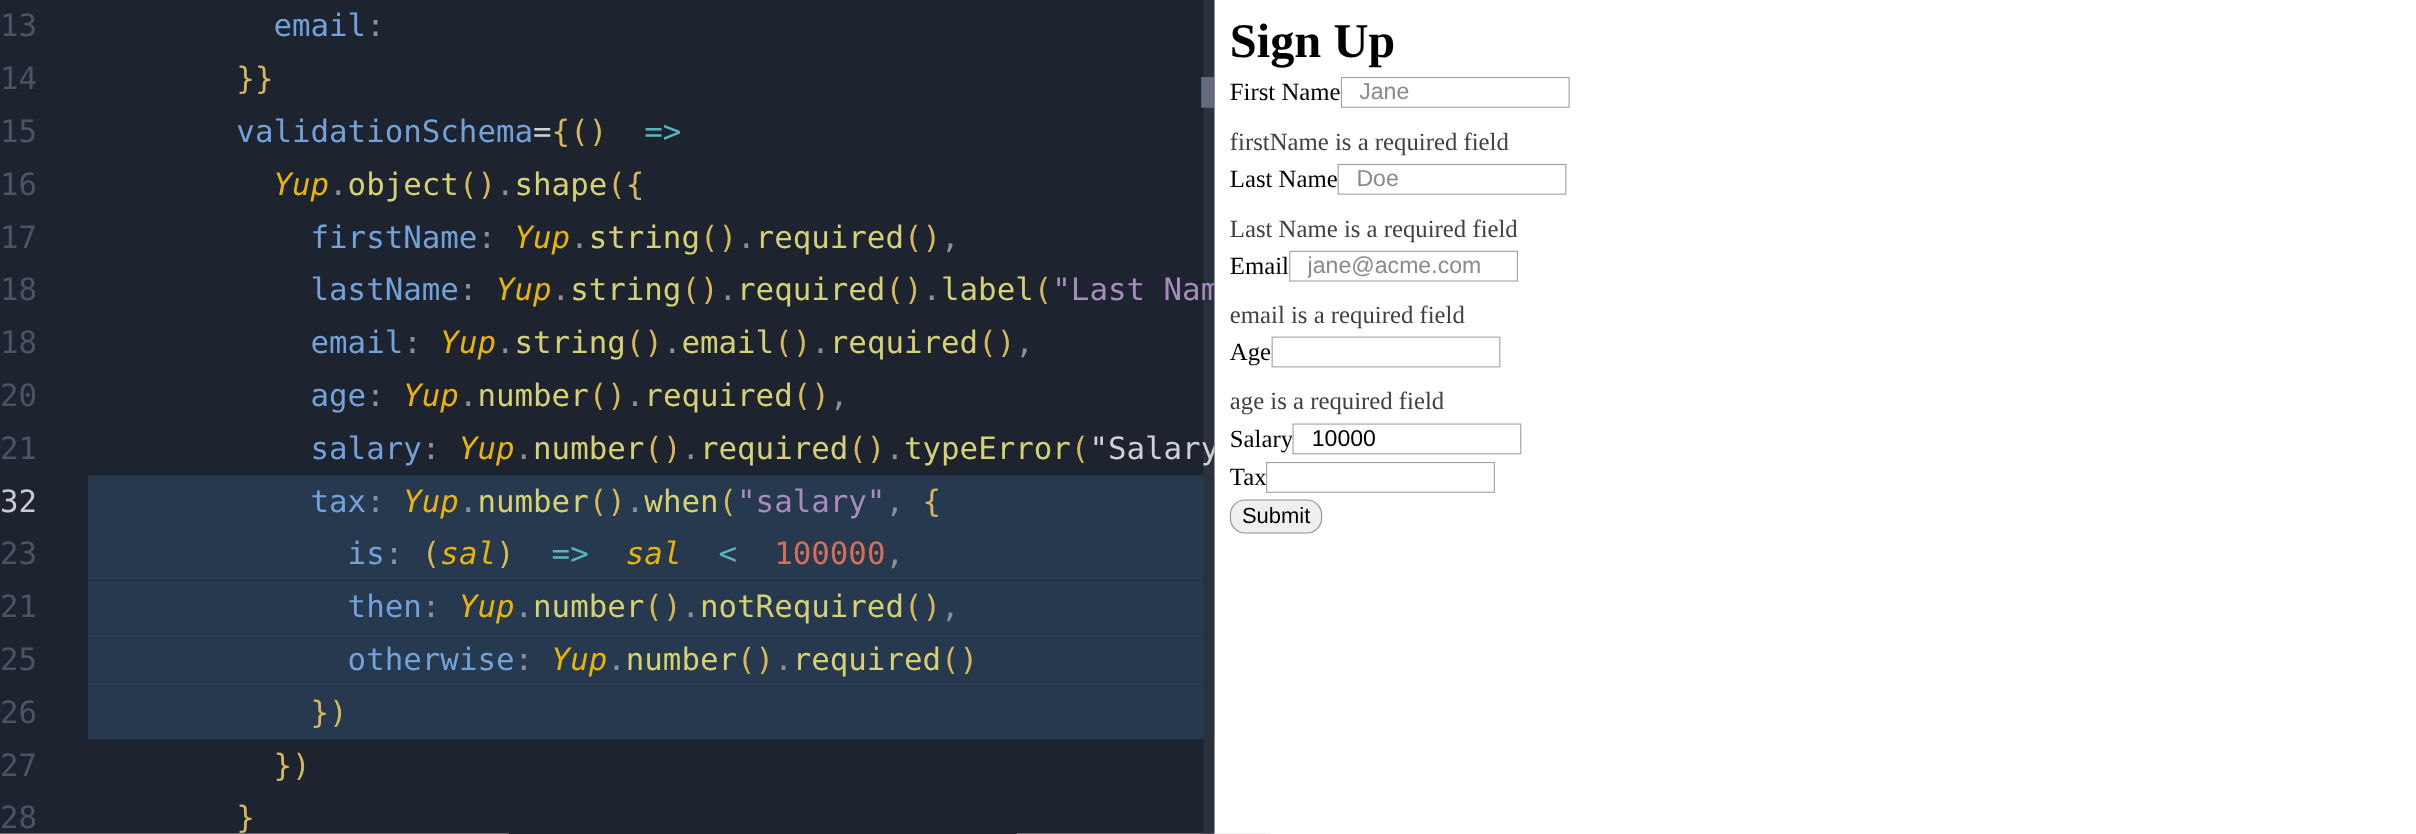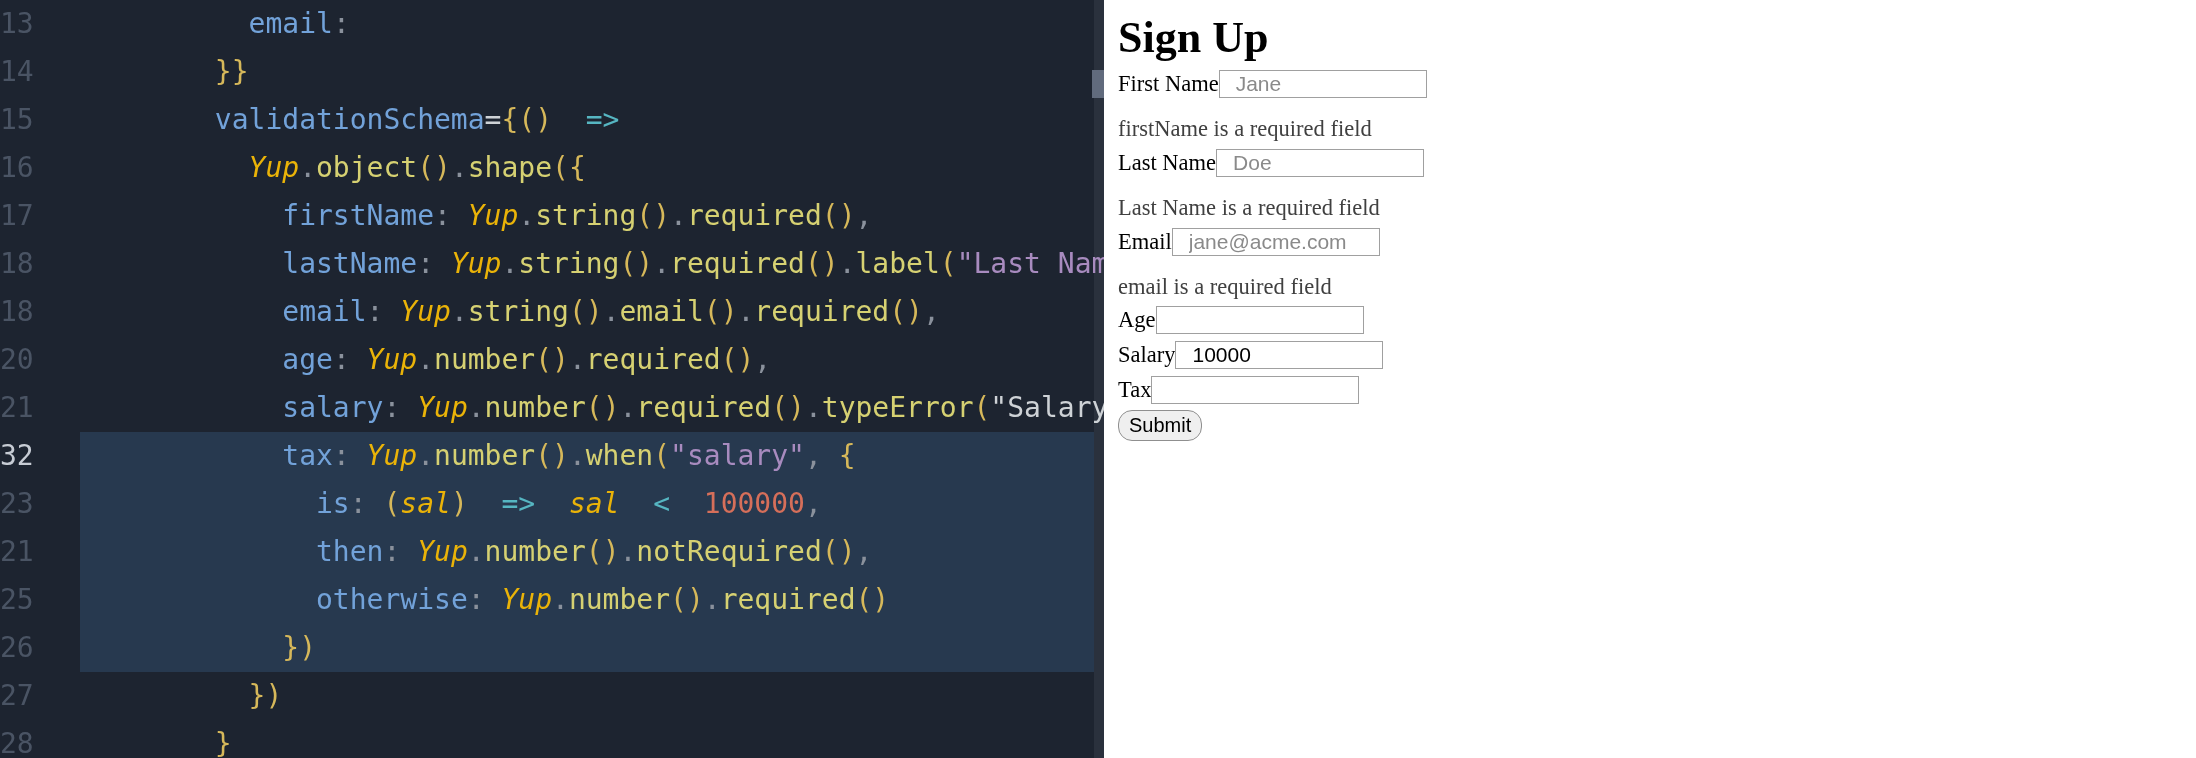--- a/index.html
+++ b/index.html
@@ -146,20 +146,21 @@
   <div class="err">Last Name is a required field</div>
 
   <div class="field">
     <label>Email</label><input type="text" placeholder="jane@acme.com" style="">
   </div>
   <div class="err">email is a required field</div>
 
   <div class="field">
     <label>Age</label><input type="text" placeholder="" style="">
   </div>
+  <div class="err">age is a required field</div>
 
   <div class="field">
     <label>Salary</label><input type="text" value="10000" style="">
   </div>
 
   <div class="field">
     <label>Tax</label><input type="text" style="">
   </div>
 
   <button>Submit</button>

